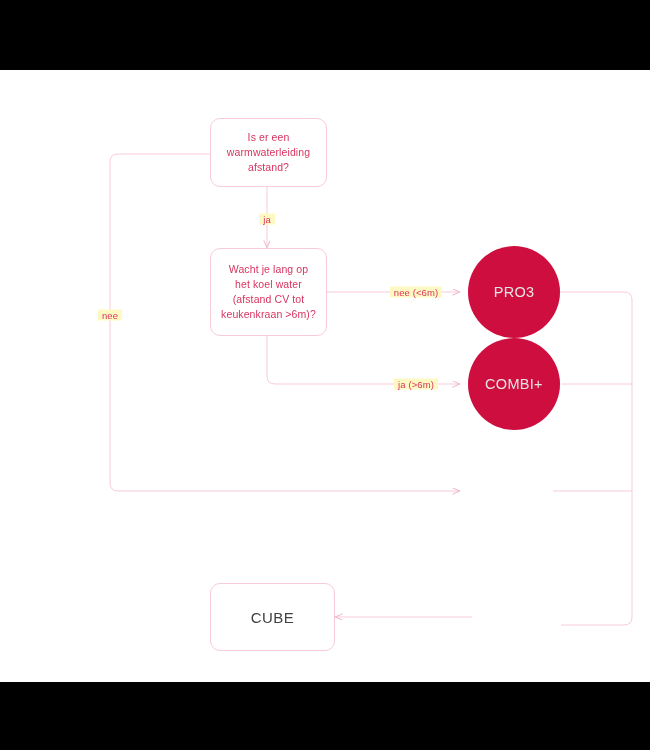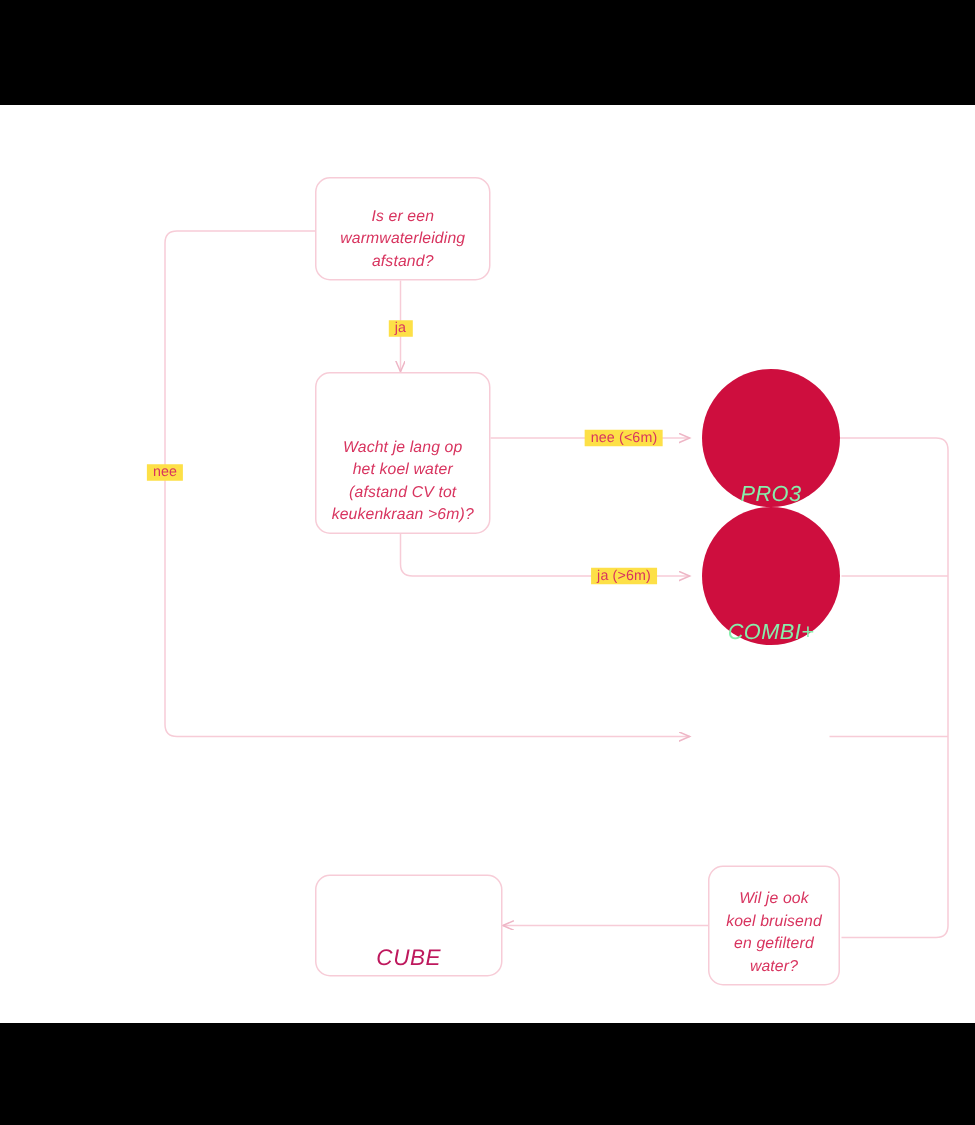--- a/index.html
+++ b/index.html
@@ -41,53 +41,52 @@
   #wires {
     position: absolute;
     left: 0; top: 0;
     width: 650px;
     height: 612px;
   }
   .node {
     position: absolute;
     box-sizing: border-box;
     display: flex;
-    align-items: flex-end;
+    align-items: center;
     justify-content: center;
     text-align: center;
-    font-style: italic;
   }
   .box {
     border: 1px solid #f7ccd7;
     border-radius: 10px;
     background: #ffffff;
     color: #d8345f;
     font-size: 10.5px;
     line-height: 15px;
     letter-spacing: 0.1px;
     padding: 4px 8px;
   }
   .circle {
     border-radius: 50%;
     background: #ce0e3e;
-    color: #86efac;
+    color: #e5e5e5;
     font-size: 14.5px;
     letter-spacing: 0.3px;
   }
   .cube-box {
-    color: #be185d;
+    color: #404040;
     font-size: 15px;
     letter-spacing: 0.4px;
   }
   .edge-label {
     position: absolute;
     color: #d8345f;
     font-size: 9.5px;
     letter-spacing: 0.1px;
-    background: #fde047;
+    background: #fef9c3;
     padding: 0 4px;
     white-space: nowrap;
   }
   .lbl-center {
     transform: translate(-50%, -50%);
   }
 </style>
 </head>
 <body>
 
@@ -133,46 +132,38 @@
     </svg>
 
     <div class="node box" style="left:210px; top:48px; width:117px; height:69px;">
       <span>
         <span>Is er een</span><br>
         <span>warmwaterleiding</span><br>
         <span>afstand?</span>
       </span>
     </div>
 
-    <div class="node box" style="left:210px; top:178px; width:117px; height:108px;">
+    <div class="node box" style="left:210px; top:178px; width:117px; height:88px;">
       <span>
         <span>Wacht je lang op</span><br>
         <span>het koel water</span><br>
         <span>(afstand CV tot</span><br>
         <span>keukenkraan &gt;6m)?</span>
       </span>
     </div>
 
     <div class="node circle" style="left:468px; top:176px; width:92px; height:92px;">
       <span>PRO3</span>
     </div>
 
     <div class="node circle" style="left:468px; top:268px; width:92px; height:92px;">
       <span>COMBI+</span>
     </div>
 
 
-    <div class="node box" style="left:472px; top:507px; width:88px; height:80px;">
-      <span>
-        <span>Wil je ook</span><br>
-        <span>koel bruisend</span><br>
-        <span>en gefilterd</span><br>
-        <span>water?</span>
-      </span>
-    </div>
 
     <div class="node box cube-box" style="left:210px; top:513px; width:125px; height:68px;">
       <span>CUBE</span>
     </div>
 
     <div class="edge-label lbl-center" style="left:267px; top:149px;">ja</div>
 
     <div class="edge-label lbl-center" style="left:110px; top:245px;">nee</div>
 
     <div class="edge-label lbl-center" style="left:416px; top:222px;">nee (&lt;6m)</div>

